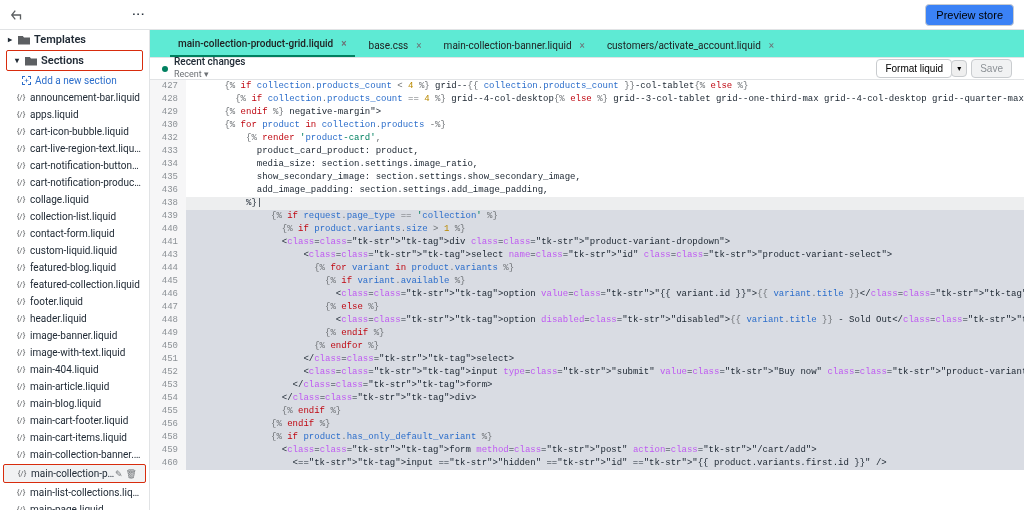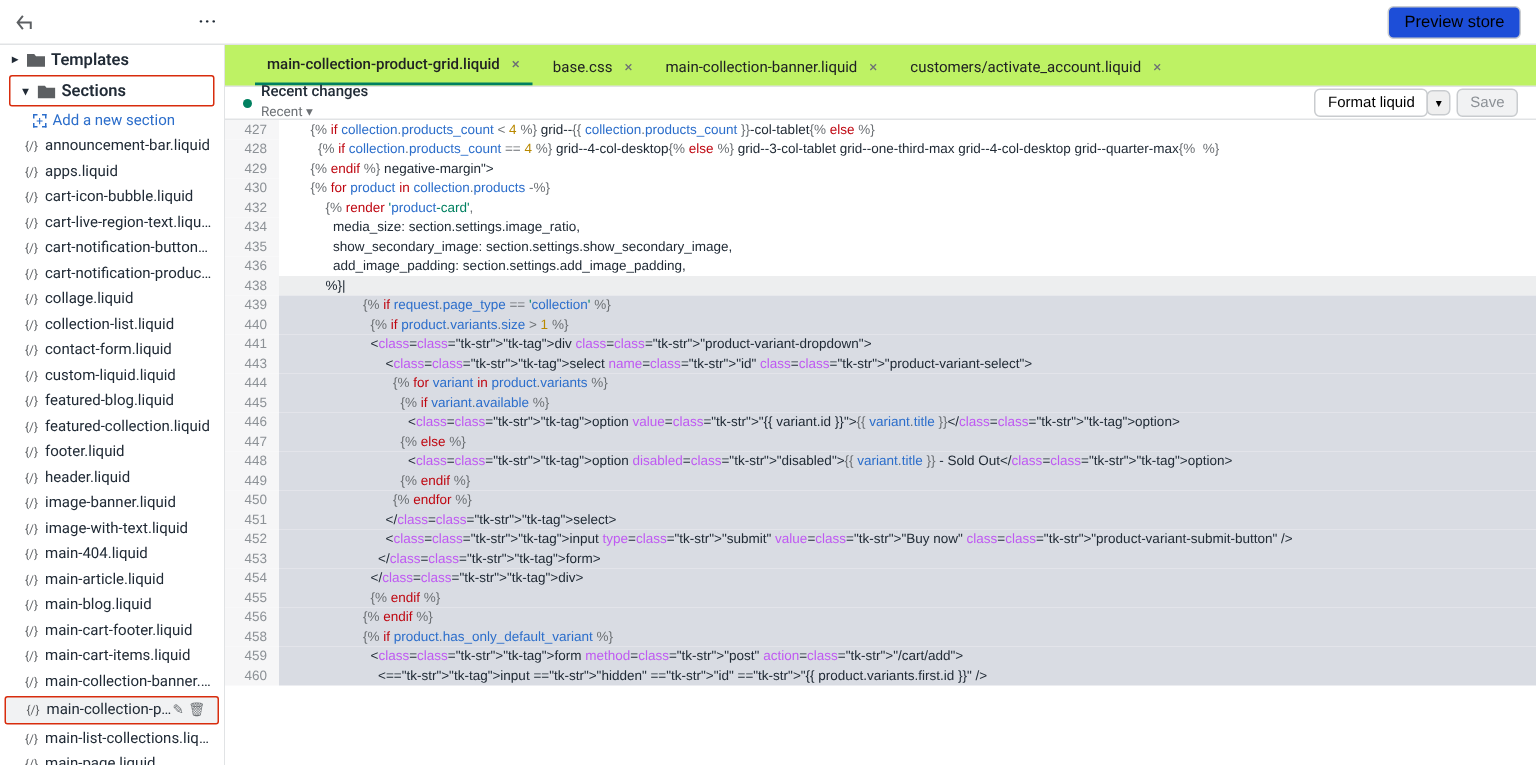--- a/index.html
+++ b/index.html
@@ -2,47 +2,47 @@
 <html><head>
   <meta charset="utf-8">
   <style>
     * { margin: 0; padding: 0; box-sizing: border-box; }
     html, body { width: 1024px; height: 510px; overflow: hidden; font-family: -apple-system, BlinkMacSystemFont, "Segoe UI", Roboto, sans-serif; font-size: 11px; color: #212b36; background: #f9fafb; }
     .topbar { height: 30px; display: flex; align-items: center; padding: 0 10px; background: #fff; border-bottom: 1px solid #e1e3e5; }
     .topbar .back-icon { width: 14px; height: 14px; margin-right: 8px; cursor: pointer; }
     .topbar .title { font-size: 11px; color: #202223; margin-top: 48px; }
     .topbar .more-icon { margin-left: 8px; cursor: pointer; letter-spacing: 1px; font-weight: bold; }
     .topbar .spacer { flex: 1; }
-    .topbar .preview-btn { background: #1d4ed8; border: 1px solid #c9cccf; border-radius: 4px; padding: 4px 10px; font-size: 11px; cursor: pointer; }
+    .topbar .preview-btn { background: #3b82f6; border: 1px solid #c9cccf; border-radius: 4px; padding: 4px 10px; font-size: 11px; cursor: pointer; }
     .main { display: flex; height: 480px; }
     .sidebar { width: 150px; border-right: 1px solid #e1e3e5; background: #fff; overflow-y: auto; font-size: 10px; }
     .sidebar-item { padding: 3px 8px 3px 16px; display: flex; align-items: center; cursor: pointer; white-space: nowrap; overflow: hidden; text-overflow: ellipsis; }
     .sidebar-item .icon { width: 10px; height: 10px; margin-right: 4px; flex-shrink: 0; display: inline-flex; align-items: center; justify-content: center; color: #5c5f62; }
     .sidebar-item .label { overflow: hidden; text-overflow: ellipsis; }
     .folder-row { padding: 3px 8px; display: flex; align-items: center; cursor: pointer; font-weight: 600; font-size: 11px; }
     .folder-row .caret { width: 8px; margin-right: 2px; font-size: 8px; }
     .folder-row .folder-icon { width: 12px; height: 10px; background: #5c5f62; margin-right: 4px; clip-path: polygon(0 15%, 40% 15%, 50% 30%, 100% 30%, 100% 100%, 0 100%); }
     .folder-sections { border: 1.5px solid #d82c0d; border-radius: 2px; margin: 1px 6px; }
     .add-section { color: #2c6ecb; padding-left: 22px; font-size: 10px; display: flex; align-items: center; }
     .add-section .plus { border: 1px dashed #2c6ecb; width: 9px; height: 9px; display: inline-flex; align-items: center; justify-content: center; margin-right: 4px; font-size: 8px; }
     .file-selected { background: #f1f2f3; position: relative; border: 1.5px solid #d82c0d; border-radius: 2px; margin: 1px 3px; padding-left: 13px !important; }
     .file-selected .actions { margin-left: auto; display: flex; gap: 3px; color: #6d7175; }
     .editor { flex: 1; display: flex; flex-direction: column; overflow: hidden; }
-    .tabs { height: 28px; display: flex; align-items: flex-end; padding: 0 20px; border-bottom: 1px solid #e1e3e5; background: #bef264; gap: 6px; overflow: hidden; }
+    .tabs { height: 28px; display: flex; align-items: flex-end; padding: 0 20px; border-bottom: 1px solid #e1e3e5; background: #5eead4; gap: 6px; overflow: hidden; }
     .tab { display: flex; align-items: center; padding: 6px 8px; font-size: 10px; color: #202223; cursor: pointer; white-space: nowrap; }
     .tab.active { border-bottom: 2px solid #008060; font-weight: 500; }
     .tab .close { margin-left: 8px; font-size: 10px; color: #6d7175; cursor: pointer; }
     .recent-bar { height: 22px; display: flex; align-items: center; padding: 0 12px; background: #fff; border-bottom: 1px solid #e1e3e5; font-size: 10px; }
     .recent-bar .dot { width: 6px; height: 6px; border-radius: 50%; background: #008060; margin-right: 6px; }
     .recent-bar .spacer { flex: 1; }
     .recent-bar .format-btn, .recent-bar .save-btn { border: 1px solid #c9cccf; background: #fff; border-radius: 4px; padding: 3px 8px; font-size: 10px; margin-left: 4px; cursor: pointer; }
     .recent-bar .save-btn { background: #f1f2f3; color: #8c9196; }
     .recent-bar .dropdown-caret { border: 1px solid #c9cccf; border-radius: 4px; padding: 3px 5px; font-size: 8px; margin-left: -1px; cursor: pointer; }
     .current-dropdown { font-size: 9px; color: #6d7175; margin-left: 14px; padding: 2px 0; }
-    .code-area { flex: 1; overflow: auto; font-family: Liberation Sans, sans-serif; font-size: 9px; line-height: 13px; background: #fff; }
+    .code-area { flex: 1; overflow: auto; font-family: Liberation Mono, monospace; font-size: 9px; line-height: 13px; background: #fff; }
     .code-line { display: flex; }
     .code-line .ln { width: 36px; text-align: right; padding-right: 8px; color: #8c9196; user-select: none; flex-shrink: 0; background: #f6f6f7; }
     .code-line .content { flex: 1; white-space: pre; padding-left: 6px; }
     .code-line.highlight .content { background: #edeeef; }
     .code-line.selected .content { background: #d9dce3; padding-left: 31px; }
     
     .tk-tag { color: #bf0711; }
     .tk-str { color: #008060; }
     .tk-kw  { color: #2c6ecb; }
     .tk-prop{ color: #bf5af2; }
@@ -236,20 +236,24 @@
         </div>
         <div class="code-line">
           <div class="ln">430</div>
           <div class="content">      <span style="color:#6d7175">{% <span class="tk-tag">for</span> <span class="tk-kw">product</span> <span class="tk-tag">in</span> <span class="tk-kw">collection</span>.<span class="tk-kw">products</span> -%}</span></div>
         </div>
         <div class="code-line">
           <div class="ln">432</div>
           <div class="content">          <span style="color:#6d7175">{% <span class="tk-tag">render</span> <span class="tk-str">'<span class="tk-kw">product</span>-card'</span>,</span></div>
         </div>
         <div class="code-line">
+          <div class="ln">433</div>
+          <div class="content">            product_card_product: product,</div>
+        </div>
+        <div class="code-line">
           <div class="ln">434</div>
           <div class="content">            media_size: section.settings.image_ratio,</div>
         </div>
         <div class="code-line">
           <div class="ln">435</div>
           <div class="content">            show_secondary_image: section.settings.show_secondary_image,</div>
         </div>
         <div class="code-line">
           <div class="ln">436</div>
           <div class="content">            add_image_padding: section.settings.add_image_padding,</div>

